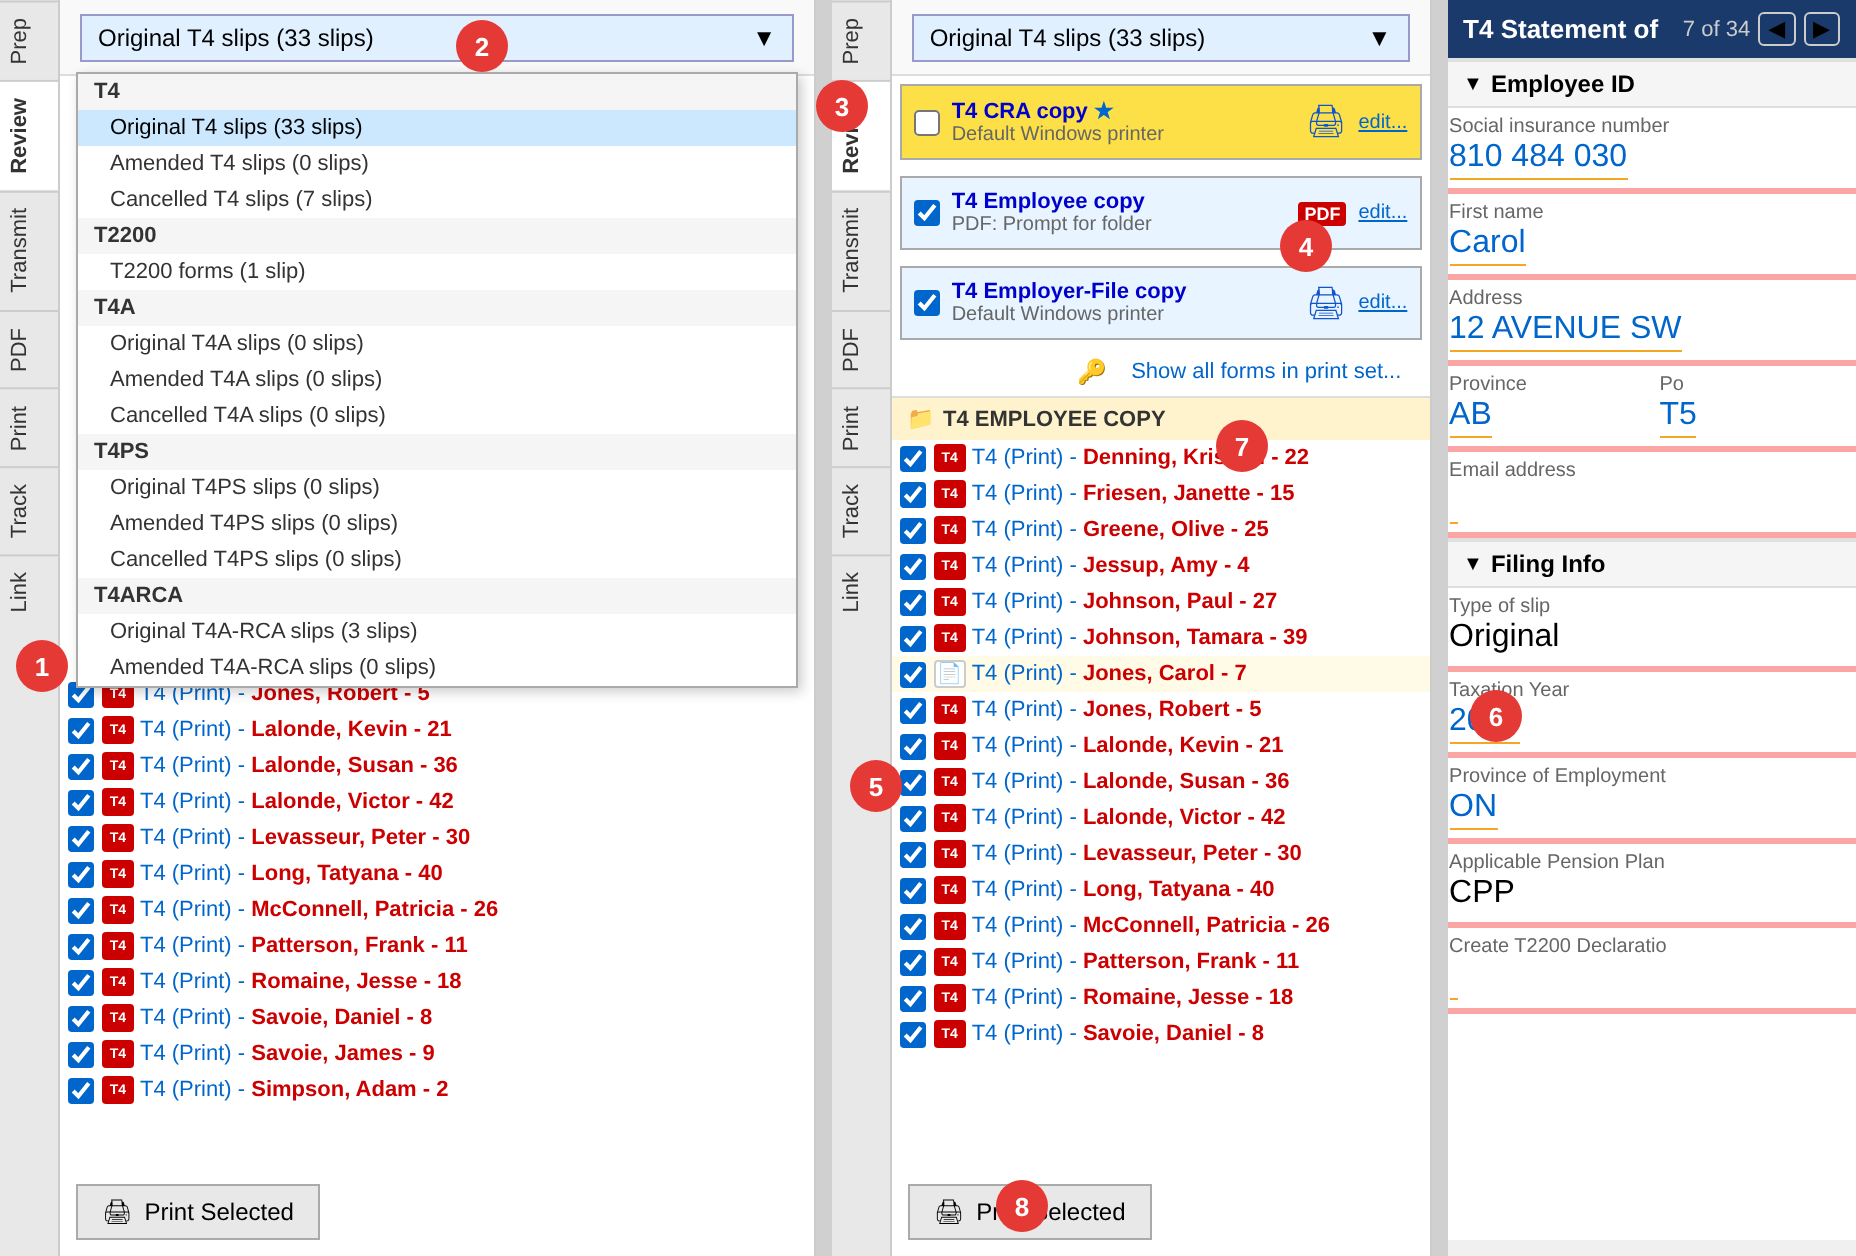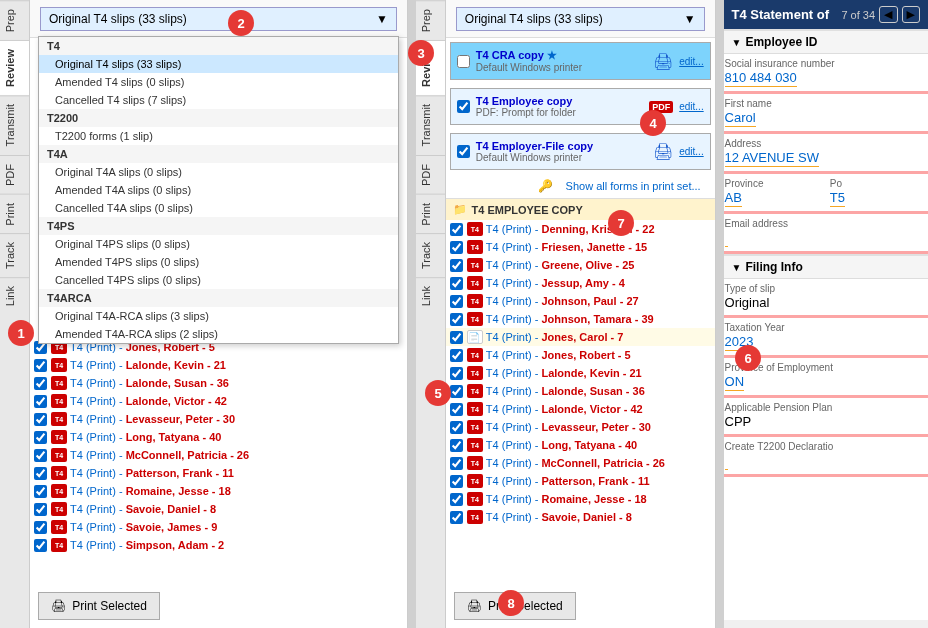--- a/index.html
+++ b/index.html
@@ -151,21 +151,21 @@
       justify-content: center;
       font-size: 12px;
       gap: 6px;
     }
 
     
     .print-option {
       border: 1px solid #aaa;
       margin: 4px;
       padding: 6px;
-      background: #7dd3fc;
+      background: #fde047;
       display: flex;
       align-items: center;
       gap: 6px;
     }
     .print-option.checked { background: #e8f4ff; }
     .option-label { flex: 1; font-size: 11px; }
     .option-label .main { font-weight: bold; color: #0000cc; }
     .option-label .sub { color: #666; font-size: 10px; }
     .printer-icon { color: #1155cc; font-size: 16px; }
     .pdf-icon {
@@ -204,21 +204,21 @@
       border-top: 2px solid #e0e0e0;
       border-bottom: 1px solid #ddd;
     }
     .section-header .arrow { font-size: 10px; }
 
     .field-row {
       padding: 4px 1px;
       border-bottom: 3px solid #fca5a5;
     }
     .field-label { font-size: 10px; color: #666; margin-bottom: 1px; }
-    .field-value { font-size: 13px; color: #0066cc; border-bottom: 1px solid #f5a623; padding-bottom: 1px; display: inline-block; }
+    .field-value { font-size: 16px; color: #0066cc; border-bottom: 1px solid #f5a623; padding-bottom: 1px; display: inline-block; }
     .field-value.dark { color: #000; border-bottom: none; }
 
     
     .ann {
       position: absolute;
       width: 26px;
       height: 26px;
       border-radius: 50%;
       background: #e53935;
       color: white;
@@ -292,21 +292,21 @@
         <div class="dropdown-category">T4A</div>
         <div class="dropdown-item">Original T4A slips (0 slips)</div>
         <div class="dropdown-item">Amended T4A slips (0 slips)</div>
         <div class="dropdown-item">Cancelled T4A slips (0 slips)</div>
         <div class="dropdown-category">T4PS</div>
         <div class="dropdown-item">Original T4PS slips (0 slips)</div>
         <div class="dropdown-item">Amended T4PS slips (0 slips)</div>
         <div class="dropdown-item">Cancelled T4PS slips (0 slips)</div>
         <div class="dropdown-category">T4ARCA</div>
         <div class="dropdown-item">Original T4A-RCA slips (3 slips)</div>
-        <div class="dropdown-item">Amended T4A-RCA slips (2 slips)</div>
+        <div class="dropdown-item">Amended T4A-RCA slips (0 slips)</div>
       </div>
 
       <div class="scroll-area" style="margin-top:300px;">
         <div class="slip-item">
           <input type="checkbox" checked="" class="checkbox-blue" style="">
           <div class="slip-icon">T4</div>
           <span class="slip-text">T4 (Print) - <span class="number">Jones, Robert -</span> <span class="number">5</span></span>
         </div>
         <div class="slip-item">
           <input type="checkbox" checked="" class="checkbox-blue" style="">

